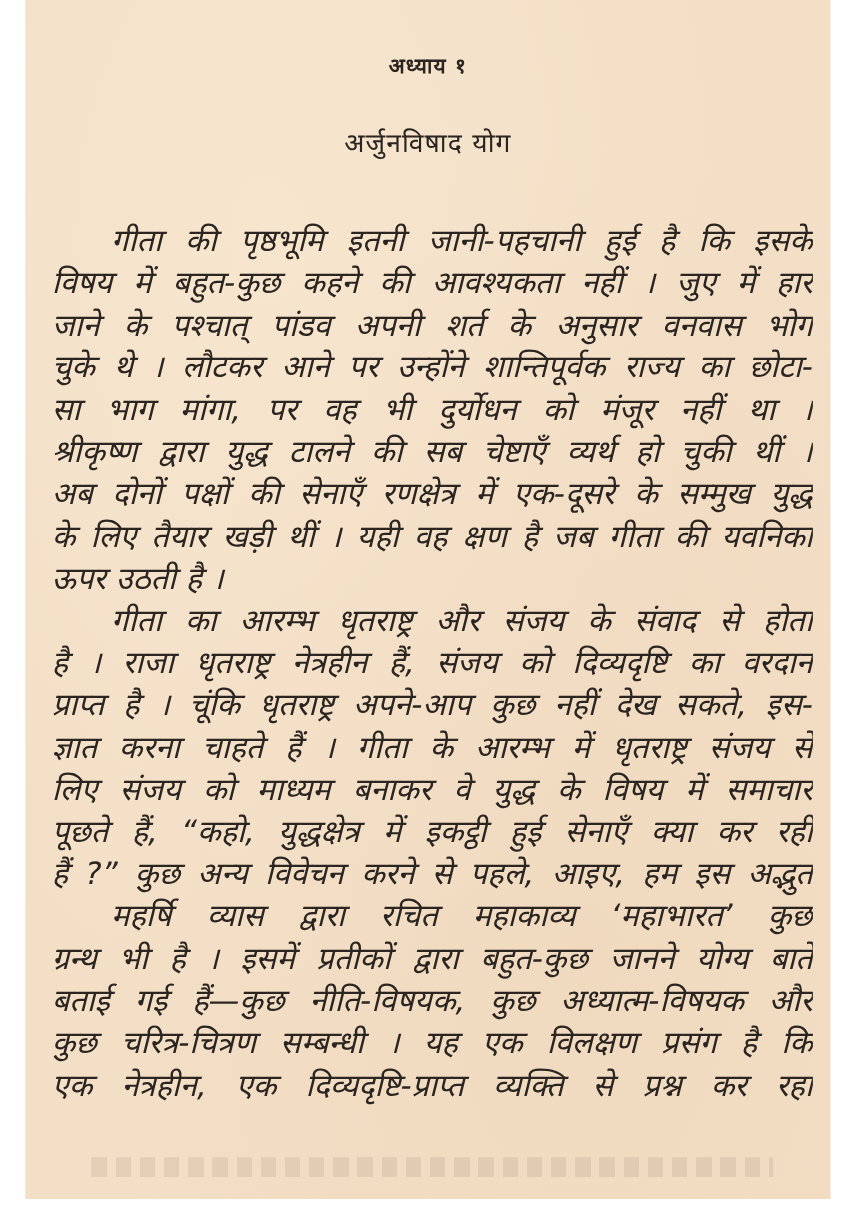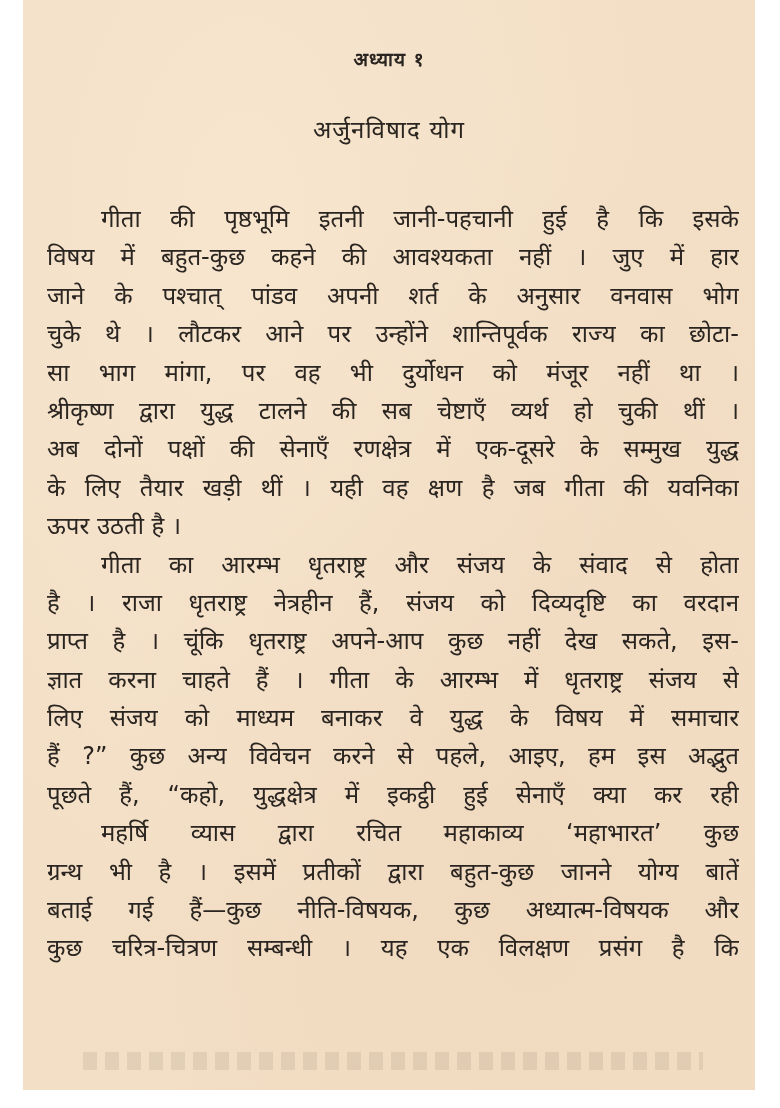--- a/index.html
+++ b/index.html
@@ -47,25 +47,26 @@
     .body-text {
       position: absolute;
       top: 200px;
       left: 24px;
       width: 692px;
     }
     .line {
       display: block;
       height: 38.4px;
       line-height: 38.4px;
-      font-size: 24px;
+      font-size: 28px;
       white-space: nowrap;
       text-align: justify;
       text-align-last: justify;
       overflow: hidden;
+      font-style: italic;
     }
     .line.last {
       text-align-last: left;
     }
     .line.indent {
       padding-left: 54px;
     }
     .bleed {
       position: absolute;
       left: 60px;
@@ -93,23 +94,24 @@
     <span class="line">श्रीकृष्ण द्वारा युद्ध टालने की सब चेष्टाएँ व्यर्थ हो चुकी थीं ।</span>
     <span class="line">अब दोनों पक्षों की सेनाएँ रणक्षेत्र में एक-दूसरे के सम्मुख युद्ध</span>
     <span class="line">के लिए तैयार खड़ी थीं । यही वह क्षण है जब गीता की यवनिका</span>
     <span class="line last">ऊपर उठती है ।</span>
 
     <span class="line indent">गीता का आरम्भ धृतराष्ट्र और संजय के संवाद से होता</span>
     <span class="line">है । राजा धृतराष्ट्र नेत्रहीन हैं, संजय को दिव्यदृष्टि का वरदान</span>
     <span class="line">प्राप्त है । चूंकि धृतराष्ट्र अपने-आप कुछ नहीं देख सकते, इस-</span>
     <span class="line">ज्ञात करना चाहते हैं । गीता के आरम्भ में धृतराष्ट्र संजय से</span>
     <span class="line">लिए संजय को माध्यम बनाकर वे युद्ध के विषय में समाचार</span>
+    <span class="line">पूछते हैं, “कहो, युद्धक्षेत्र में इकट्ठी हुई सेनाएँ क्या कर रही</span>
     <span class="line">हैं ?” कुछ अन्य विवेचन करने से पहले, आइए, हम इस अद्भुत</span>
-    <span class="line">पूछते हैं, “कहो, युद्धक्षेत्र में इकट्ठी हुई सेनाएँ क्या कर रही</span>
 
     <span class="line indent">महर्षि व्यास द्वारा रचित महाकाव्य ‘महाभारत’ कुछ</span>
     <span class="line">ग्रन्थ भी है । इसमें प्रतीकों द्वारा बहुत-कुछ जानने योग्य बातें</span>
     <span class="line">बताई गई हैं—कुछ नीति-विषयक, कुछ अध्यात्म-विषयक और</span>
     <span class="line">कुछ चरित्र-चित्रण सम्बन्धी । यह एक विलक्षण प्रसंग है कि</span>
+    <span class="line">एक नेत्रहीन, एक दिव्यदृष्टि-प्राप्त व्यक्ति से प्रश्न कर रहा</span>
   </div>
 
   <div class="bleed"></div>
 </div>
 
 </body></html>

